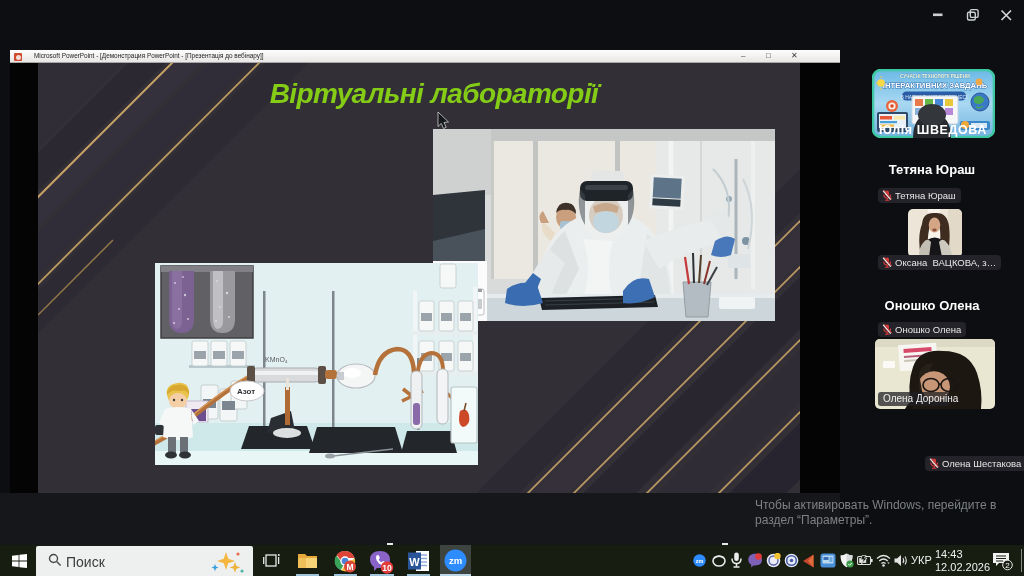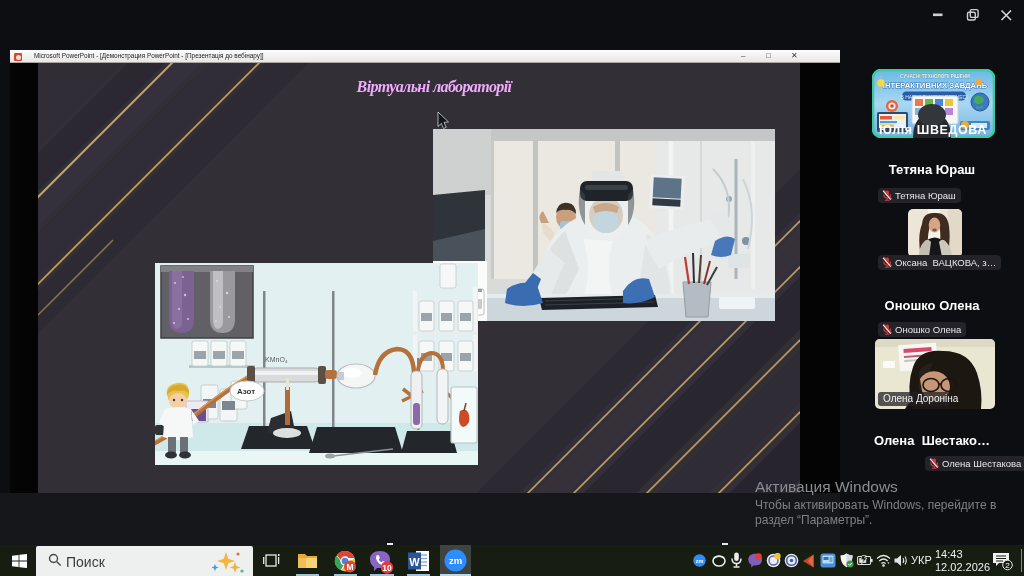--- a/index.html
+++ b/index.html
@@ -12,22 +12,22 @@
   #ppbar .icon { position:absolute; left:4px; top:2.5px; width:8px; height:8px;
            background:#d04a2f; border-radius:1px; }
   #ppbar .icon:after { content:""; position:absolute; left:2px; top:2px; width:5px; height:5px;
            background:#f5ddd6; border-radius:50%; }
   #ppbar .t { position:absolute; left:24px; top:2.2px; font-size:6.4px; color:#1d1d1d; white-space:nowrap; }
   #ppbar .c { position:absolute; top:0.5px; font-size:8px; color:#3a3a3a; }
 
   
   #slide { position:absolute; left:38px; top:63px; width:762px; height:430px; background:#393640; overflow:hidden; }
   #slidetitle { position:absolute; left:15px; top:15px; width:100%; text-align:center;
-      font-family:Liberation Serif, serif; font-style:italic; font-weight:bold;
-      font-size:16px; color:#f0abfc; letter-spacing:-0.6px; }
+      font-family:Liberation Sans, sans-serif; font-style:italic; font-weight:bold;
+      font-size:28px; color:#84cc16; letter-spacing:-0.6px; }
 
   
   .hdr { position:absolute; left:840px; width:184px; text-align:center; color:#fff;
          font-weight:bold; font-size:13px; }
   .pill { position:absolute; height:15px; background:#232329; border-radius:4px;
           color:#e8e8e8; font-size:9.5px; line-height:15px; padding:0 5px 0 17px; white-space:nowrap; overflow:hidden;}
   .pill svg { position:absolute; left:4px; top:2px; }
 
   
   #wm1 { position:absolute; left:755px; top:478px; color:#8b8e90; font-size:15.5px; }
@@ -463,31 +463,29 @@
         <ellipse cx="56" cy="46" rx="8" ry="6.5" fill="none" stroke="#1a1512" stroke-width="1.6"></ellipse>
         <ellipse cx="74" cy="46" rx="8" ry="6.5" fill="none" stroke="#1a1512" stroke-width="1.6"></ellipse>
         <line x1="64" y1="45" x2="66" y2="45" stroke="#1a1512" stroke-width="1.4"></line>
 
         <path d="M30,70 Q36,58 50,58 L36,70 Z" fill="#17120e"></path>
       </g>
       <rect x="3" y="53" width="72" height="14" rx="3" fill="rgba(32,32,36,0.75)"></rect>
       <text x="8" y="63" font-size="10" fill="#f0f0f0">Олена Дороніна</text>
     </svg>
   </div>
-  <div class="hdr" style="top:433px;">Олена&nbsp; Шестако…</div>
   <div class="pill" style="left:878px;top:456px;margin-left:47px;"><svg width="11" height="11" viewBox="0 0 11 11">
         <rect x="3.4" y="0.5" width="3.6" height="6" rx="1.8" fill="#d83a3a"></rect>
         <path d="M1.8,4.5 Q1.8,8 5.2,8 Q8.6,8 8.6,4.5" fill="none" stroke="#d83a3a" stroke-width="1.1"></path>
         <line x1="5.2" y1="8" x2="5.2" y2="10" stroke="#d83a3a" stroke-width="1.1"></line>
         <line x1="3" y1="10.2" x2="7.4" y2="10.2" stroke="#d83a3a" stroke-width="1.1"></line>
         <line x1="1.2" y1="0.8" x2="8.8" y2="9.6" stroke="#e8e8e8" stroke-width="1.4"></line>
         <line x1="2.2" y1="0.2" x2="9.8" y2="9" stroke="#c03838" stroke-width="1.1"></line>
       </svg>Олена Шестакова</div>
 
-  <div id="wm1">Активация Windows</div>
   <div id="wm2">Чтобы активировать Windows, перейдите в<br>раздел “Параметры”.</div>
 
   <div id="taskbar">
 
     <svg style="position:absolute;left:12px;top:9px;" width="15" height="14" viewBox="0 0 15 14">
       <polygon points="0,1.8 6.6,0.9 6.6,6.6 0,6.6" fill="#fff"></polygon>
       <polygon points="7.4,0.8 15,0 15,6.6 7.4,6.6" fill="#fff"></polygon>
       <polygon points="0,7.4 6.6,7.4 6.6,13.1 0,12.2" fill="#fff"></polygon>
       <polygon points="7.4,7.4 15,7.4 15,14 7.4,13.2" fill="#fff"></polygon>
     </svg>

